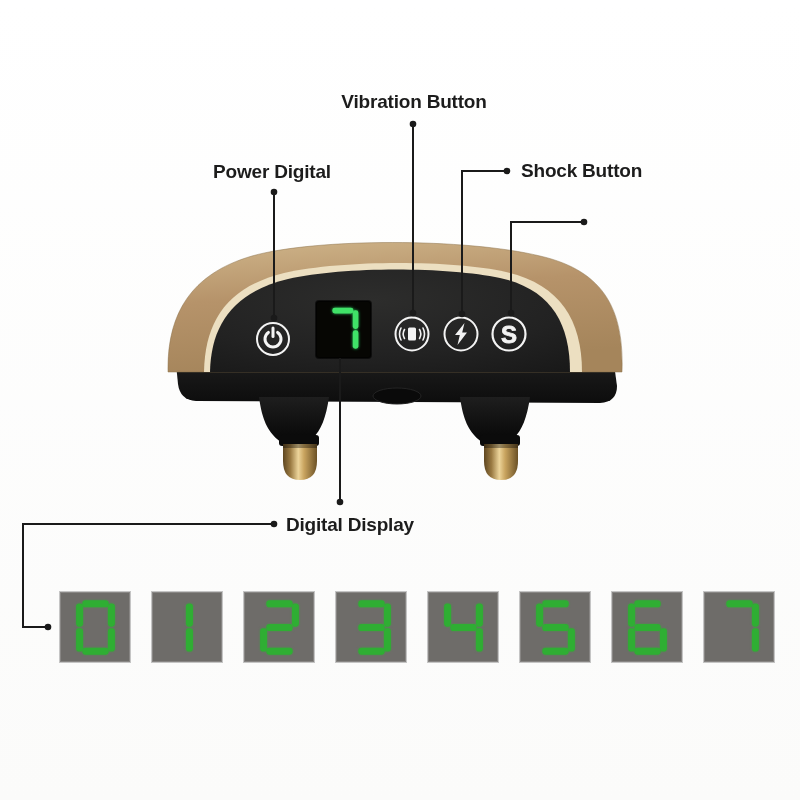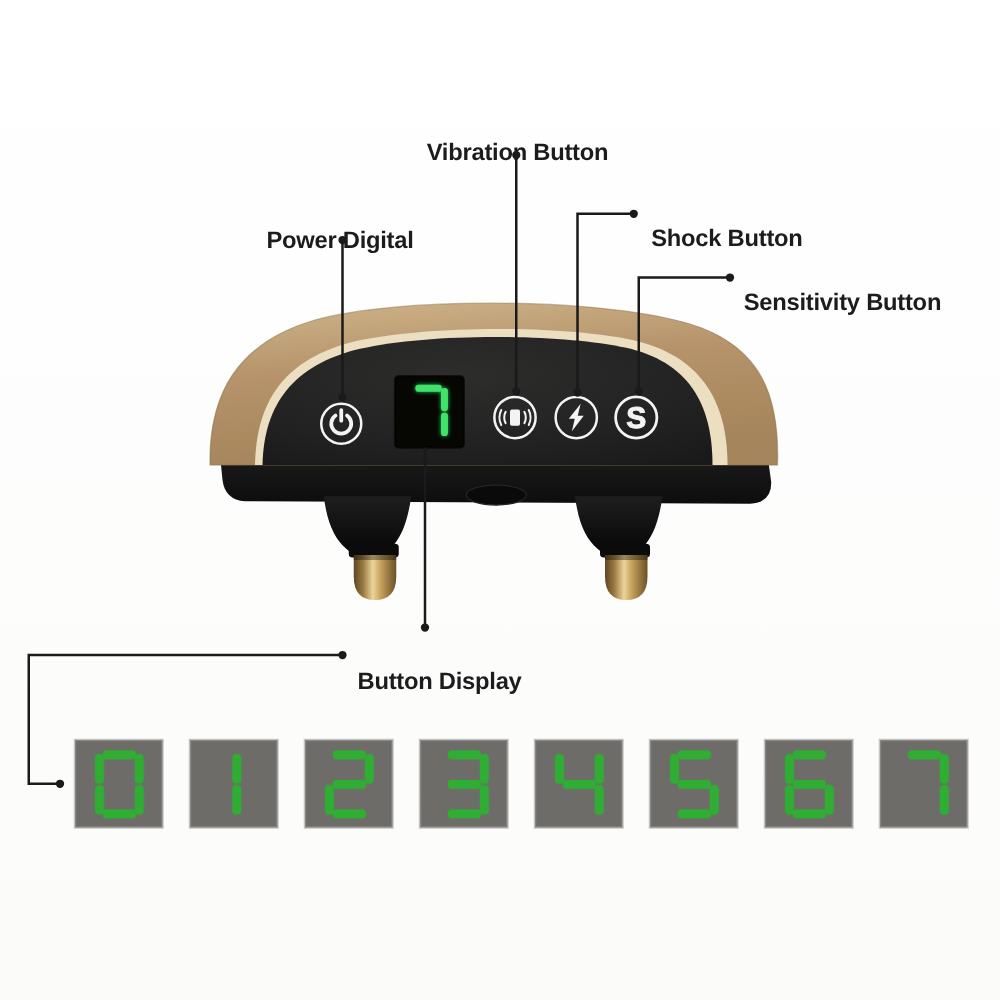--- a/index.html
+++ b/index.html
@@ -5,21 +5,21 @@
   html,body{margin:0;padding:0;background:#ffffff;}
   .stage{
     position:relative;width:800px;height:800px;overflow:hidden;
     background:linear-gradient(#ffffff,#fbfbfa);
     font-family:"Liberation Sans",sans-serif;
   }
   .scene{position:absolute;left:0;top:0;width:800px;height:800px;}
   .callout{
     position:absolute;
     font-weight:bold;font-size:19px;line-height:22px;
-    color:#1c1c1c;letter-spacing:-0.2px;white-space:nowrap;margin-top:21px;
+    color:#1c1c1c;letter-spacing:-0.2px;white-space:nowrap;
   }
   .centered{transform:translateX(-50%);}
   .digit-strip{position:absolute;left:60px;top:592px;display:flex;gap:22px;}
   .tile{
     width:70px;height:70px;
     display:flex;align-items:center;justify-content:center;
     box-shadow:inset 0 0 0 1px rgba(255,255,255,.18), 0 0 0 1px rgba(130,130,130,.45);
   }
   .tile svg{filter:drop-shadow(0 0 1px rgba(47,174,51,.55));}
 </style>
@@ -147,22 +147,21 @@
 
       <polyline points="272,524 23,524 23,627 46,627" fill="none"></polyline>
       <circle cx="274" cy="524" r="3.3" stroke="none"></circle>
       <circle cx="48" cy="627" r="3.3" stroke="none"></circle>
     </g>
   </svg>
 
   <div class="callout centered" style="left:414px;top:91px;">Vibration Button</div>
   <div class="callout centered" style="left:272px;top:161px;">Power Digital</div>
   <div class="callout" style="left:521px;top:160px;text-align:center;">Shock Button</div>
-  <div class="callout" style="left:595px;top:211px;">Sensitivity Button</div>
-  <div class="callout" style="left:286px;top:514px;">Button Display</div>
+  <div class="callout" style="left:286px;top:514px;">Digital Display</div>
 
   <div class="digit-strip">
       <div class="tile" style="background: rgb(110, 108, 105);">
         <svg viewBox="0 0 56 76" width="45" height="59" fill="#2fae33">
           <rect x="11" y="3" width="34" height="9" rx="4" ry="4"></rect>
           <rect x="44" y="7" width="9" height="30" rx="4" ry="4"></rect>
           <rect x="44" y="39" width="9" height="30" rx="4" ry="4"></rect>
           <rect x="11" y="64" width="34" height="9" rx="4" ry="4"></rect>
           <rect x="3" y="39" width="9" height="30" rx="4" ry="4"></rect>
           <rect x="3" y="7" width="9" height="30" rx="4" ry="4"></rect>

